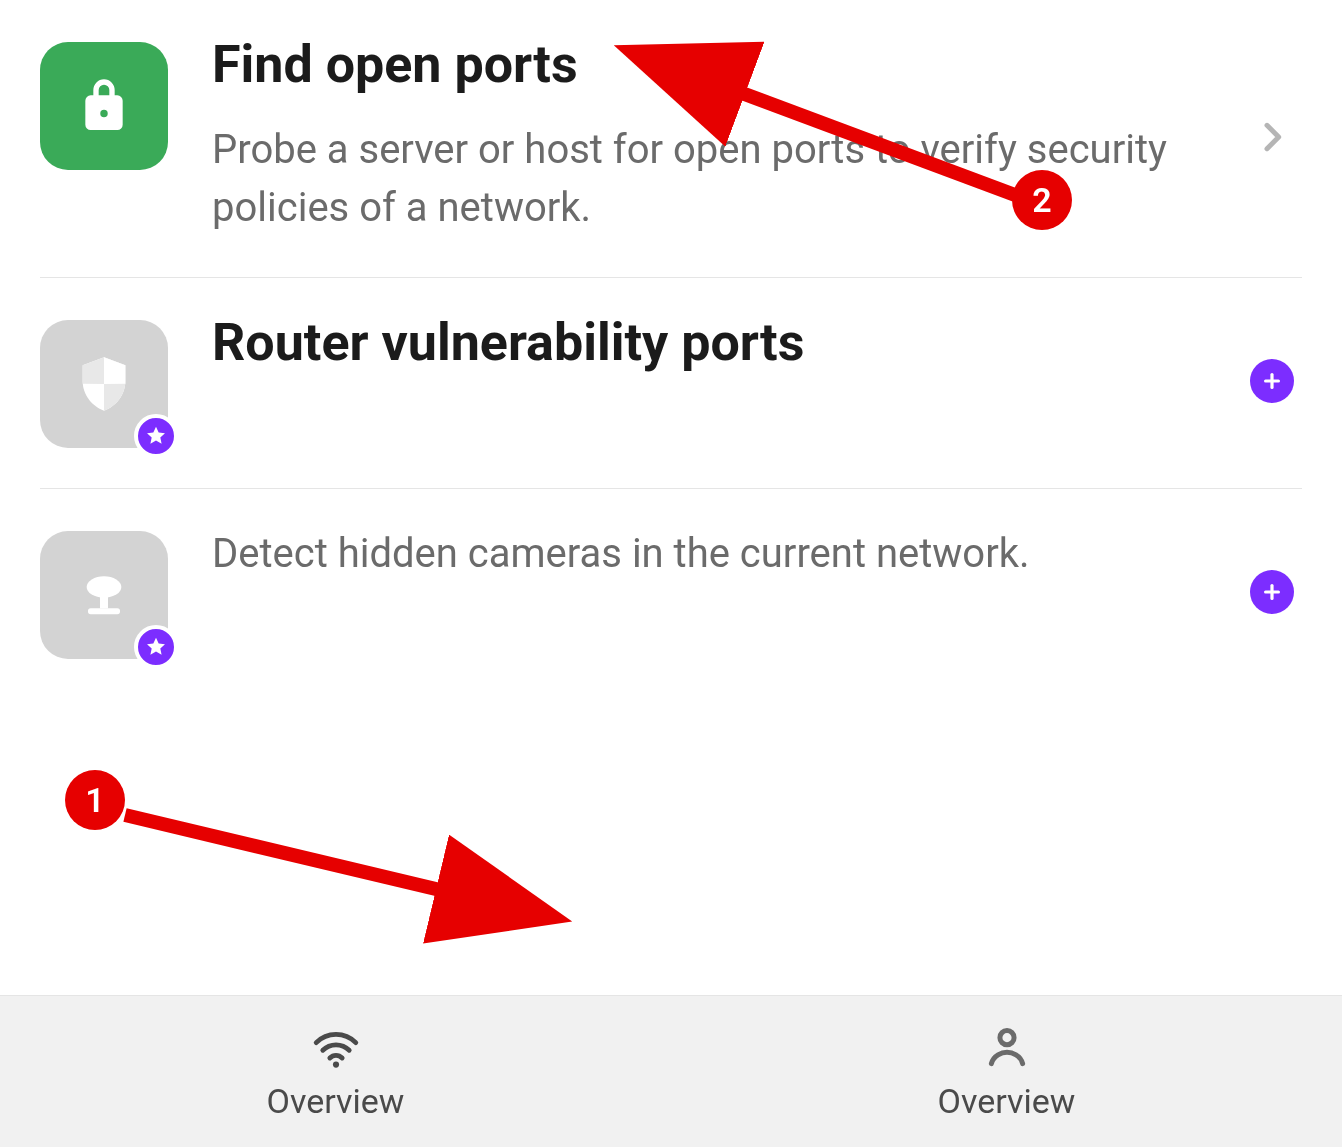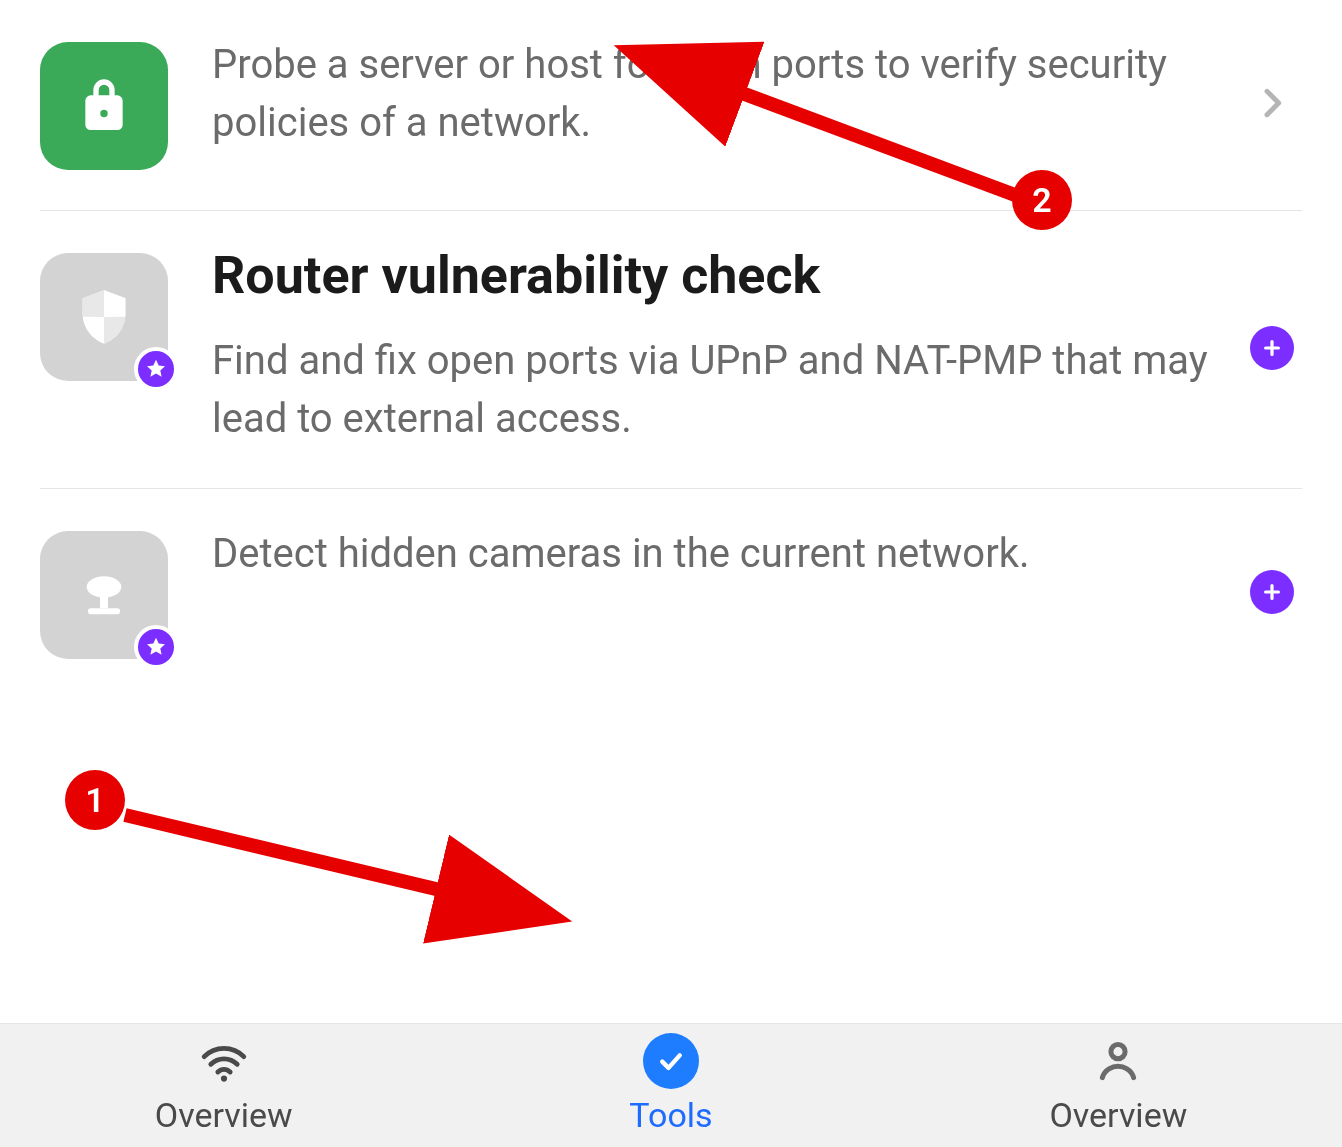--- a/index.html
+++ b/index.html
@@ -84,21 +84,21 @@
     align-items: center;
     justify-content: center;
   }
 
   
   .bottom-nav {
     position: absolute;
     left: 0;
     right: 0;
     bottom: 0;
-    height: 124px;
+    height: 152px;
     background: #f1f1f1;
     display: flex;
     border-top: 1px solid #e5e5e5;
   }
   .nav-item {
     flex: 1;
     display: flex;
     flex-direction: column;
     align-items: center;
     justify-content: center;
@@ -152,20 +152,21 @@
 
 <div class="list">
 
   <div class="list-item">
     <div class="icon-wrap icon-green">
       <svg class="icon-svg" viewBox="0 0 24 24" fill="#ffffff">
         <path d="M17 8h-1V6a4 4 0 0 0-8 0v2H7a2 2 0 0 0-2 2v9a2 2 0 0 0 2 2h10a2 2 0 0 0 2-2v-9a2 2 0 0 0-2-2zm-7-2a2 2 0 1 1 4 0v2h-4V6zm2 10.2a1.4 1.4 0 1 1 0-2.8 1.4 1.4 0 0 1 0 2.8z"></path>
       </svg>
     </div>
     <div class="text-wrap">
+      <div class="item-title">Find open ports</div>
       <div class="item-desc">Probe a server or host for open ports to verify security policies of a network.</div>
     </div>
     <div class="right-accessory">
       <svg width="40" height="40" viewBox="0 0 24 24" fill="none" stroke="#b5b5b5" stroke-width="3" stroke-linecap="round" stroke-linejoin="round">
         <polyline points="9 5 16 12 9 19"></polyline>
       </svg>
     </div>
   </div>
 
   <div class="list-item">
@@ -176,22 +177,21 @@
         <path d="M12 2l8 3v6c0 .3 0 .6 0 .9L12 12V2z" fill="#ffffff"></path>
         <path d="M4 5l8-3v10L4 11.9c0-.3 0-.6 0-.9V5z" fill="#e8e8e8"></path>
       </svg>
       <div class="star-badge">
         <svg width="22" height="22" viewBox="0 0 24 24" fill="#ffffff">
           <path d="M12 2l2.9 6.3 6.9.7-5.1 4.7 1.4 6.8L12 17l-6.1 3.5 1.4-6.8L2.2 9l6.9-.7L12 2z"></path>
         </svg>
       </div>
     </div>
     <div class="text-wrap">
-      <div class="item-title">Router vulnerability check</div>
-      <div class="item-desc">Find and fix open ports via UPnP and NAT-PMP that may lead to external access.</div>
+      <div class="item-title">Router vulnerability ports</div>
     </div>
     <div class="right-accessory">
       <div class="plus-badge">
         <svg width="22" height="22" viewBox="0 0 24 24" fill="none" stroke="#ffffff" stroke-width="3.5" stroke-linecap="round">
           <line x1="12" y1="5" x2="12" y2="19"></line>
           <line x1="5" y1="12" x2="19" y2="12"></line>
         </svg>
       </div>
     </div>
   </div>
@@ -229,30 +229,20 @@
     <div class="nav-icon-wrap">
       <svg width="56" height="44" viewBox="0 0 24 20" fill="none" stroke="#4a4a4a" stroke-width="2.2" stroke-linecap="round">
         <path d="M3 8c5-5 13-5 18 0"></path>
         <path d="M6 11.5c3.3-3.3 8.7-3.3 12 0"></path>
         <path d="M9.2 15c1.6-1.6 4-1.6 5.6 0"></path>
         <circle cx="12" cy="18" r="1.4" fill="#4a4a4a" stroke="none"></circle>
       </svg>
     </div>
     <span>Overview</span>
   </div>
-  <div class="nav-item active">
-    <div class="nav-icon-wrap">
-      <div class="nav-icon-circle">
-        <svg width="30" height="30" viewBox="0 0 24 24" fill="none" stroke="#ffffff" stroke-width="3.5" stroke-linecap="round" stroke-linejoin="round">
-          <polyline points="5 12.5 10 17.5 19 7.5"></polyline>
-        </svg>
-      </div>
-    </div>
-    <span>Tools</span>
-  </div>
   <div class="nav-item">
     <div class="nav-icon-wrap">
       <svg width="50" height="50" viewBox="0 0 24 24" fill="none" stroke="#6b6b6b" stroke-width="2.4" stroke-linecap="round">
         <circle cx="12" cy="7.5" r="3.4"></circle>
         <path d="M4.5 20c1-4 5-5.5 7.5-5.5s6.5 1.5 7.5 5.5"></path>
       </svg>
     </div>
     <span>Overview</span>
   </div>
 </div>

